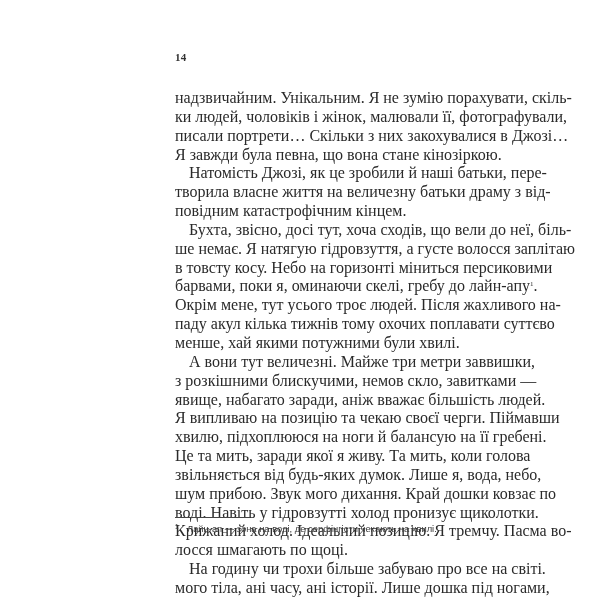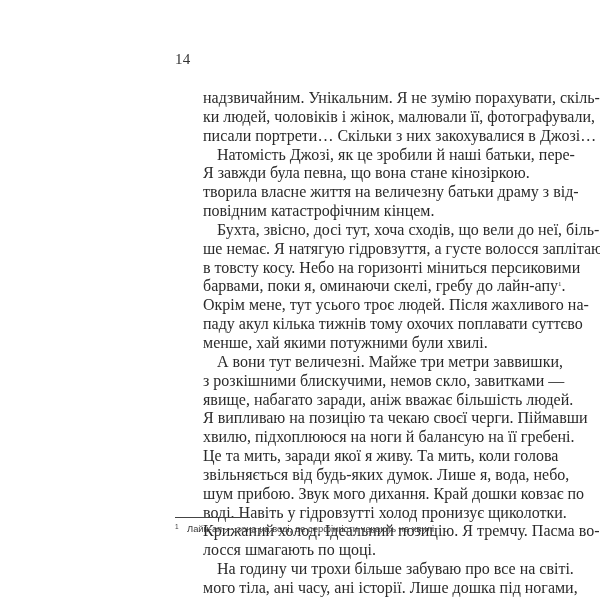--- a/index.html
+++ b/index.html
@@ -12,38 +12,37 @@
       height: 600px;
       position: relative;
       overflow: hidden;
       font-family: "Liberation Serif", "DejaVu Serif", serif;
       color: #2a2a2a;
     }
     .page-number {
       position: absolute;
       left: 175px;
       top: 51px;
-      font-size: 15px;
-      font-weight: normal;
+      font-size: 11px;
+      font-weight: bold;
       letter-spacing: 0.3px;
       color: #333;
     }
     .text-block {
       position: absolute;
       left: 175px;
       top: 89px;
       width: 278px;
     }
     .line {
       display: block;
       text-align: justify;
       text-align-last: justify;
       white-space: nowrap;
       height: 18.85px;
-      margin-left: 28px;
     }
     .line.last {
       text-align-last: left;
     }
     .line.indent {
       padding-left: 14px;
     }
     sup.fnref {
       font-size: 7px;
       vertical-align: 5px;
@@ -76,22 +75,22 @@
   </style>
 </head>
 <body>
 
 <div class="page-number">14</div>
 
 <div class="text-block">
   <div class="line"><span>надзвичайним. Унікальним. Я не зумію порахувати, скіль-</span></div>
   <div class="line"><span>ки людей, чоловіків і жінок, малювали її, фотографували,</span></div>
   <div class="line"><span>писали портрети… Скільки з них закохувалися в Джозі…</span></div>
+  <div class="line last"><span>Я завжди була певна, що вона стане кінозіркою.</span></div>
   <div class="line indent"><span>Натомість Джозі, як це зробили й наші батьки, пере-</span></div>
-  <div class="line last"><span>Я завжди була певна, що вона стане кінозіркою.</span></div>
   <div class="line"><span>творила власне життя на величезну батьки драму з від-</span></div>
   <div class="line last"><span>повідним катастрофічним кінцем.</span></div>
   <div class="line indent"><span>Бухта, звісно, досі тут, хоча сходів, що вели до неї, біль-</span></div>
   <div class="line"><span>ше немає. Я натягую гідровзуття, а густе волосся заплітаю</span></div>
   <div class="line"><span>в товсту косу. Небо на горизонті міниться персиковими</span></div>
   <div class="line"><span>барвами, поки я, оминаючи скелі, гребу до лайн-апу</span><sup class="fnref">1</sup>.</div>
   <div class="line"><span>Окрім мене, тут усього троє людей. Після жахливого на-</span></div>
   <div class="line"><span>паду акул кілька тижнів тому охочих поплавати суттєво</span></div>
   <div class="line last"><span>менше, хай якими потужними були хвилі.</span></div>
   <div class="line indent"><span>А вони тут величезні. Майже три метри заввишки,</span></div>

